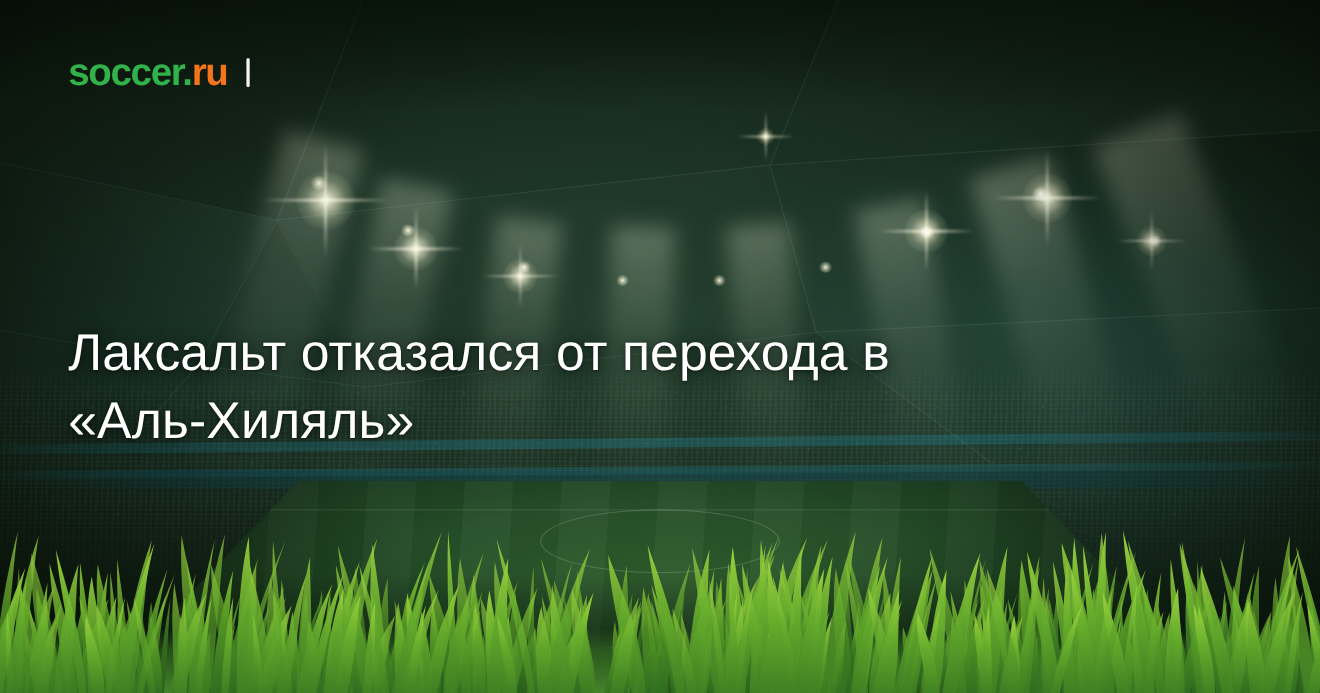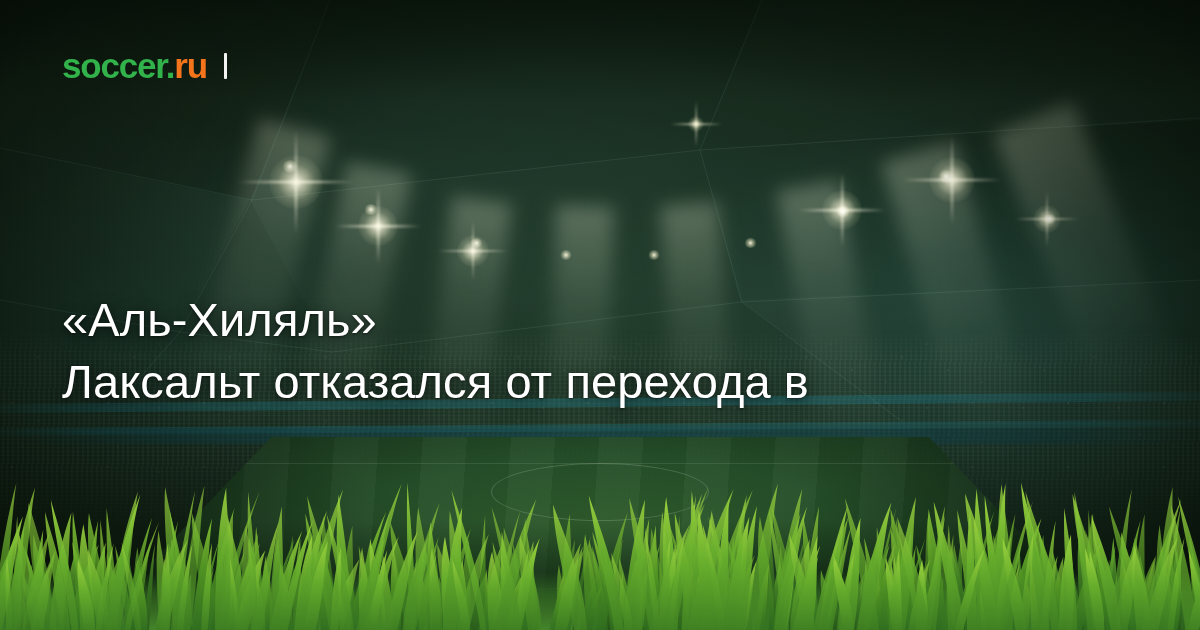--- a/index.html
+++ b/index.html
@@ -849,17 +849,17 @@
         </g>
     </svg>
   </div>
 
   <div id="header">
     <div id="logo"><span class="s-soccer">soccer</span><span class="s-dot">.</span><span class="s-ru">ru</span></div>
     <div id="divider"></div>
   </div>
 
   <h1 id="headline">
+    <span class="hl-line">Лаксальт отказался от перехода в</span>
     <span class="hl-line">«Аль-Хиляль»</span>
-    <span class="hl-line">Лаксальт отказался от перехода в</span>
   </h1>
 
 </div>
 
 </body></html>

